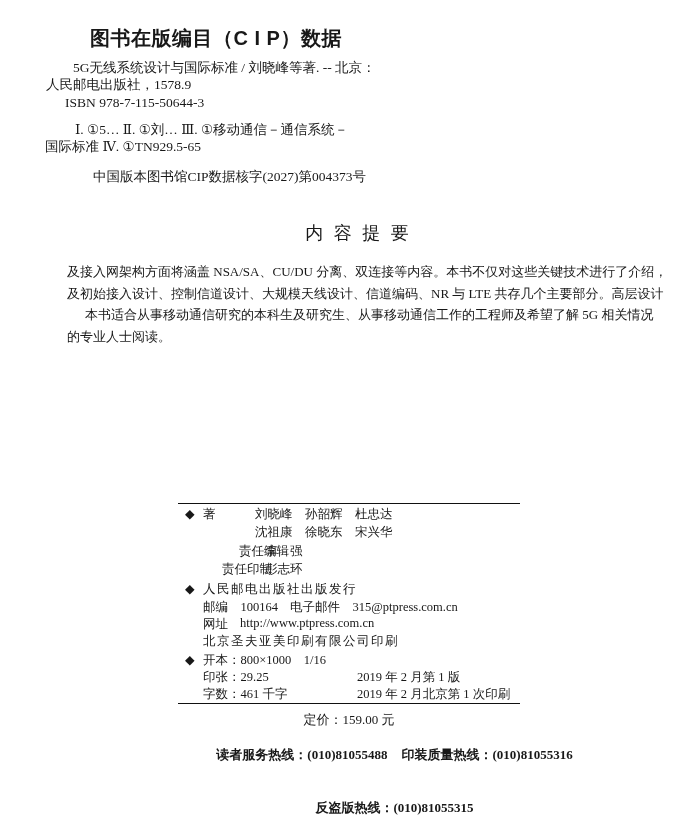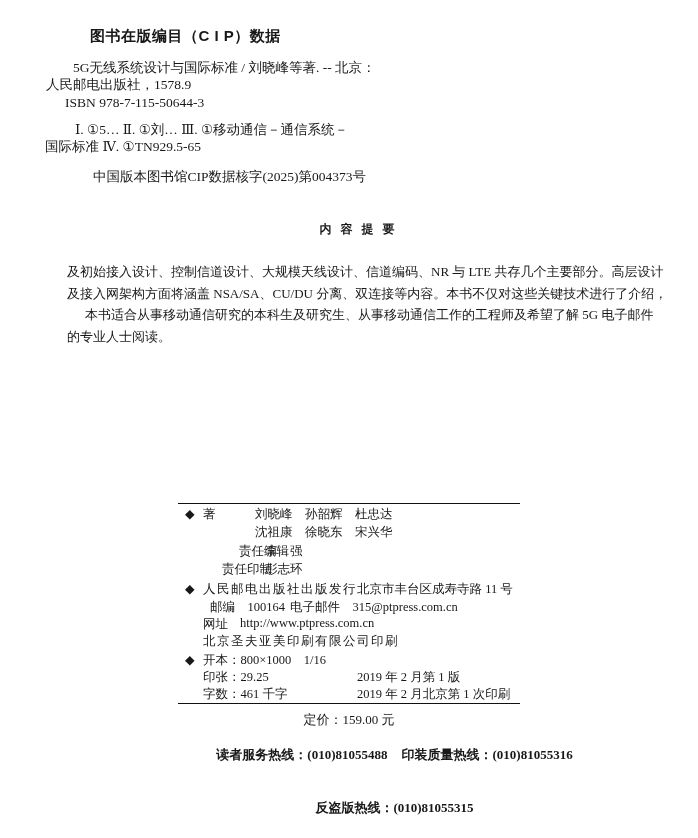--- a/index.html
+++ b/index.html
@@ -12,32 +12,32 @@
     color: #181818;
     font-family: "Liberation Serif", "DejaVu Serif", serif;
     overflow: hidden;
   }
   .t { position: absolute; white-space: pre; line-height: 1.15; }
 
   
   .cip-heading {
     font-family: "Liberation Sans", "DejaVu Sans", sans-serif;
     font-weight: 700;
-    font-size: 15px;
+    font-size: 20px;
     letter-spacing: 0.5px;
   }
   .cip-line { font-size: 13.5px; }
 
   
   .sum-heading {
     position: absolute;
     left: 67px; top: 221px; width: 583px;
     text-align: center;
-    font-weight: 700;
-    font-size: 12px;
+    font-weight: 400;
+    font-size: 18px;
     letter-spacing: 3px;
     white-space: pre;
   }
   .sum-para { position: absolute; left: 67px; top: 261px; width: 590px; }
   .sum-line { font-size: 13px; line-height: 21.5px; white-space: pre; }
   .sum-line.indent { padding-left: 18px; }
 
   
   .rule { position: absolute; left: 178px; width: 342px; border-top: 1.6px solid #111; }
   .col-row { position: absolute; left: 0; width: 698px; height: 17px; font-size: 12.5px; }
@@ -60,28 +60,28 @@
 
   <div class="t cip-heading" style="left:90px; top:27px;">图书在版编目（C I P）数据</div>
 
   <div class="t cip-line" style="left:73px; top:60px;">5G无线系统设计与国际标准 / 刘晓峰等著. -- 北京：</div>
   <div class="t cip-line" style="left:46px; top:77px;">人民邮电出版社，1578.9</div>
   <div class="t cip-line" style="left:65px; top:95px;">ISBN 978-7-115-50644-3</div>
 
   <div class="t cip-line" style="left:75px; top:122px;">Ⅰ. ①5… Ⅱ. ①刘… Ⅲ. ①移动通信－通信系统－</div>
   <div class="t cip-line" style="left:45px; top:139px;">国际标准 Ⅳ. ①TN929.5-65</div>
 
-  <div class="t cip-line" style="left:93px; top:169px;">中国版本图书馆CIP数据核字(2025)第004373号</div>
+  <div class="t cip-line" style="left:93px; top:169px;">中国版本图书馆CIP数据核字(2027)第004373号</div>
 
   <div class="sum-heading">内 容 提 要</div>
 
   <div class="sum-para">
+    <div class="sum-line">及接入网架构方面将涵盖 NSA/SA、CU/DU 分离、双连接等内容。本书不仅对这些关键技术进行了介绍，</div>
     <div class="sum-line">及初始接入设计、控制信道设计、大规模天线设计、信道编码、NR 与 LTE 共存几个主要部分。高层设计</div>
-    <div class="sum-line">及接入网架构方面将涵盖 NSA/SA、CU/DU 分离、双连接等内容。本书不仅对这些关键技术进行了介绍，</div>
-    <div class="sum-line indent">本书适合从事移动通信研究的本科生及研究生、从事移动通信工作的工程师及希望了解 5G 电子邮件</div>
+    <div class="sum-line indent">本书适合从事移动通信研究的本科生及研究生、从事移动通信工作的工程师及希望了解 5G 相关情况</div>
     <div class="sum-line">的专业人士阅读。</div>
   </div>
 
   <div class="rule" style="top:503px;"></div>
 
   <div class="col-row" style="top:506px;">
     <span style="left:185px;">◆</span>
     <span style="left:203px;">著</span>
     <span style="left:255px;">刘晓峰　孙韶辉　杜忠达</span>
   </div>
@@ -93,24 +93,23 @@
     <span style="left:265px;">李　强</span>
   </div>
   <div class="col-row" style="top:561px;">
     <span style="left:198px;margin-left:24px;">责任印制</span>
     <span style="left:265px;">彭志环</span>
   </div>
 
   <div class="col-row" style="top:581px;">
     <span style="left:185px;">◆</span>
     <span class="spread" style="left:203px;">人民邮电出版社出版发行</span>
-    <span style="left:357px;">北京市丰台区成寿寺路 11 号</span>
   </div>
   <div class="col-row" style="top:599px;">
-    <span style="left:210px;">邮编　100164</span>
+    <span style="left:203px;">邮编　100164</span>
     <span style="left:290px;">电子邮件　315@ptpress.com.cn</span>
   </div>
   <div class="col-row" style="top:616px;padding-left:21px;">
     <span style="left:203px;">网址</span>
     <span style="left:240px;">http://www.ptpress.com.cn</span>
   </div>
   <div class="col-row" style="top:633px;">
     <span class="spread" style="left:203px;">北京圣夫亚美印刷有限公司印刷</span>
   </div>
 

